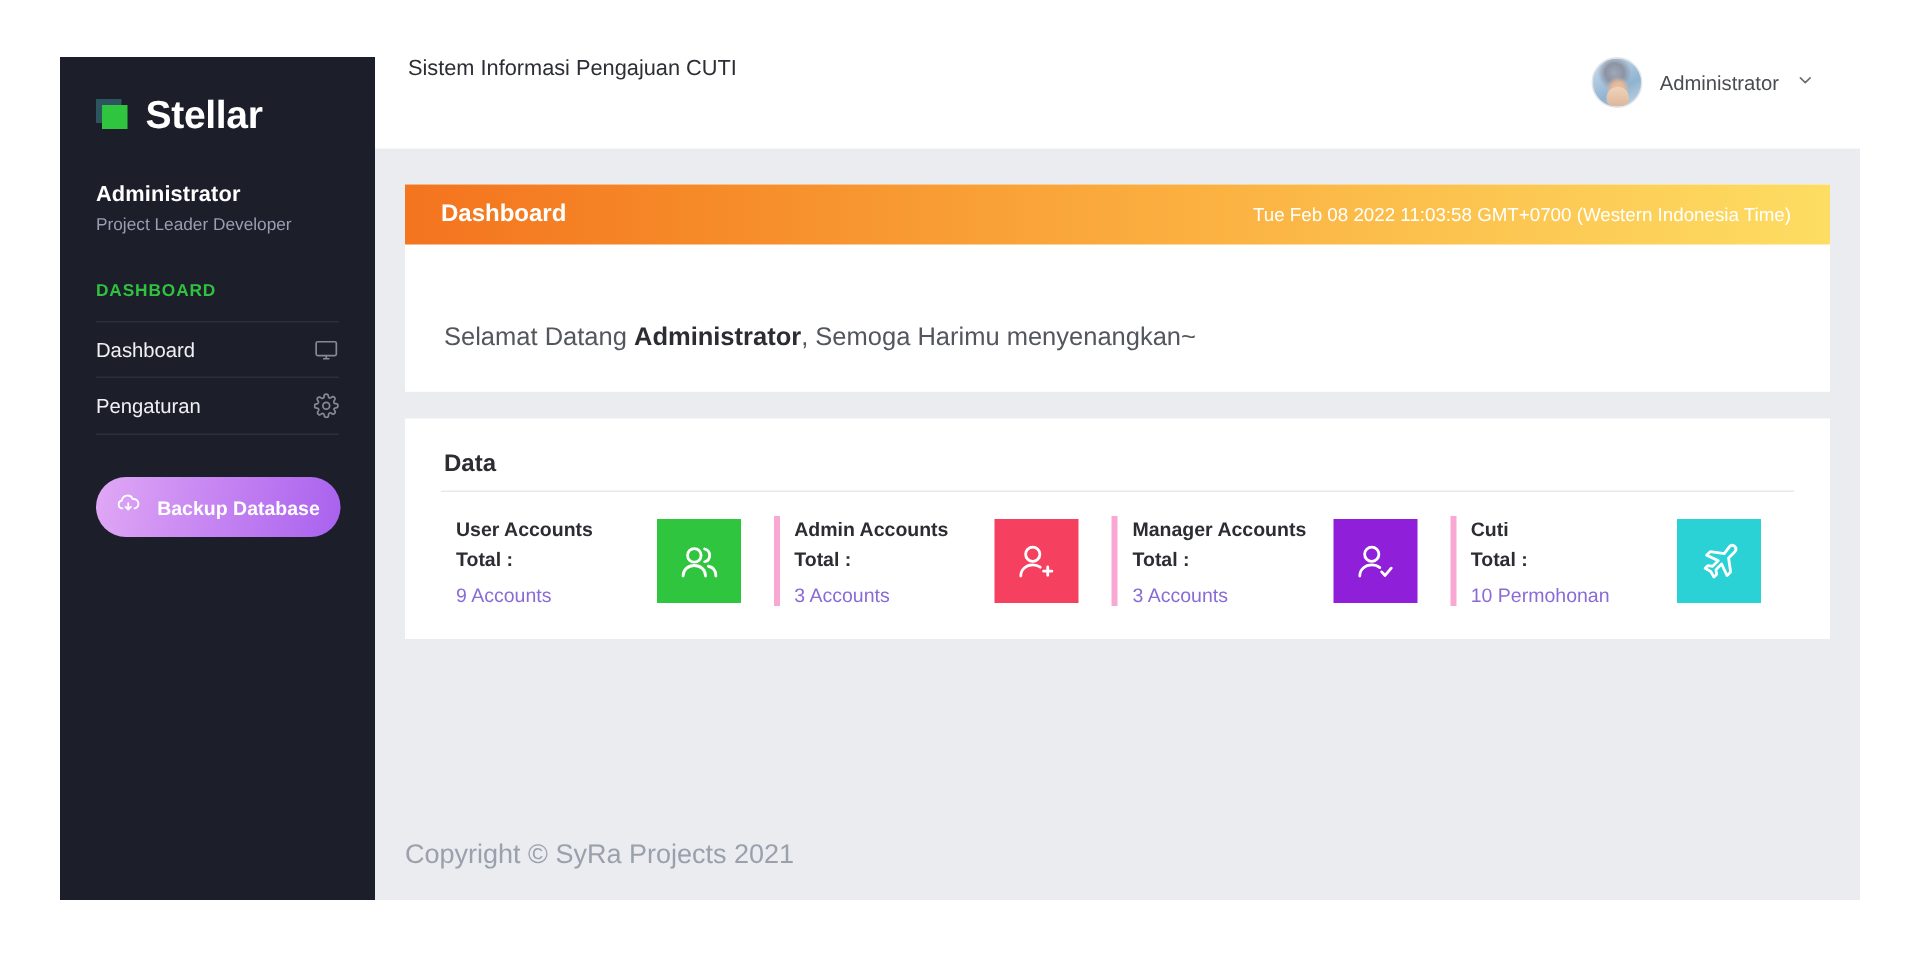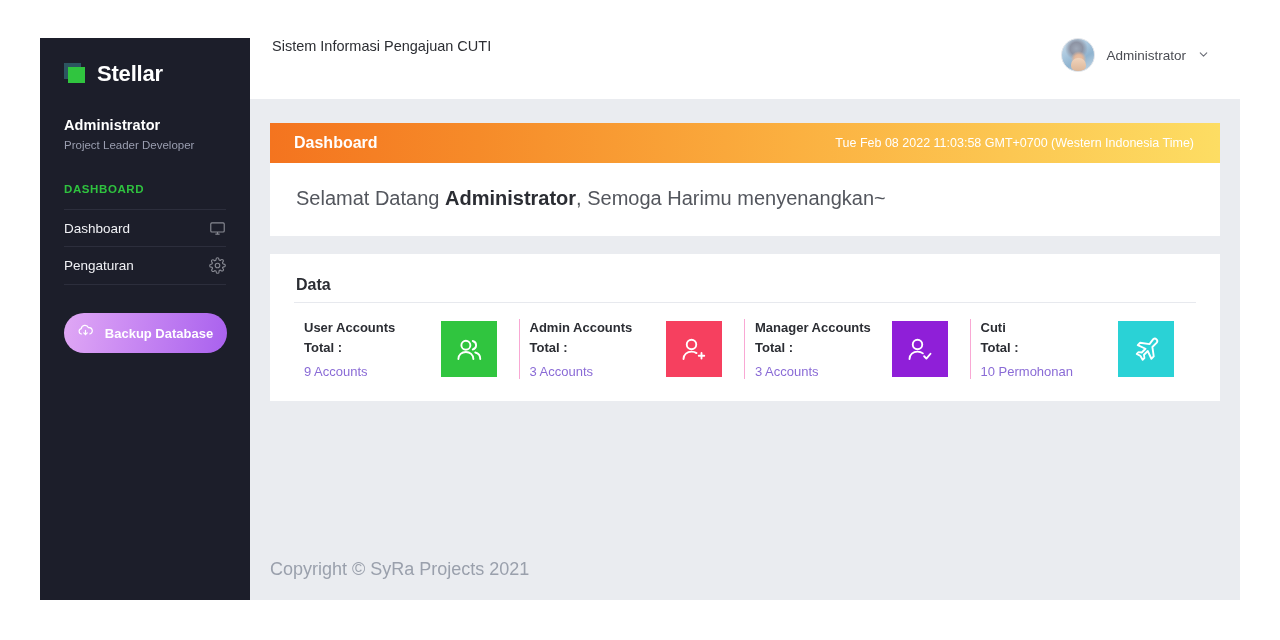--- a/index.html
+++ b/index.html
@@ -33,21 +33,21 @@
   .brand-logo { position: relative; width: 24px; height: 22px; }
   .brand-logo .sq-back {
     position: absolute; left: 0; top: 0;
     width: 17px; height: 16px; background: #2c5560;
   }
   .brand-logo .sq-front {
     position: absolute; left: 4px; top: 4px;
     width: 17px; height: 16px; background: #30c53f;
   }
   .brand-name {
-    color: #ffffff; font-size: 22px; font-weight: bold;
+    color: #ffffff; font-size: 26px; font-weight: bold;
     letter-spacing: -0.2px;
   }
 
   .user-block { padding: 30px 24px 0 24px; }
   .user-name {
     color: #ffffff; font-size: 14.5px; font-weight: bold;
     letter-spacing: 0.1px;
   }
   .user-role {
     color: #9a9eb0; font-size: 11.5px; margin-top: 6px;
@@ -135,21 +135,21 @@
     background: linear-gradient(90deg, #f4741f 0%, #f68b29 22%, #fbb040 55%, #fddd63 100%);
     display: flex; align-items: center; justify-content: space-between;
     padding: 0 26px 0 24px;
   }
   .banner-title { color: #ffffff; font-size: 16px; font-weight: bold; }
   .banner-date { color: #ffffff; font-size: 12.5px; }
 
   .welcome {
     background: #ffffff;
     padding: 24px 40px 26px 26px;
-    color: #53565d; font-size: 20px;
+    color: #53565d; font-size: 17px; margin-top: 28px;
   }
   .welcome b { color: #2b2d33; font-weight: bold; }
 
   .data-panel {
     margin-top: 18px;
     background: #ffffff;
     padding: 22px 24px 22px 24px;
   }
   .data-title {
     color: #2b2d33; font-size: 16px; font-weight: bold;
@@ -157,21 +157,21 @@
     border-bottom: 1px solid #e7e9ee;
   }
   .stats {
     display: flex; align-items: stretch;
     padding-top: 16px;
   }
   .stat {
     flex: 1 1 25%;
     display: flex; align-items: center; justify-content: space-between;
     padding: 0 22px 0 10px;
-    border-right: 1px solid #f9a8d4;
+    border-right: 4px solid #f9a8d4;
   }
   .stat:last-child { border-right: none; }
   .stat-text { display: flex; flex-direction: column; gap: 2px; }
   .stat-label {
     color: #2b2d33; font-size: 13px; font-weight: bold; line-height: 1.35;
   }
   .stat-value { color: #8a6bd6; font-size: 13px; margin-top: 6px; }
   .stat-icon {
     width: 56px; height: 56px;
     display: flex; align-items: center; justify-content: center;

